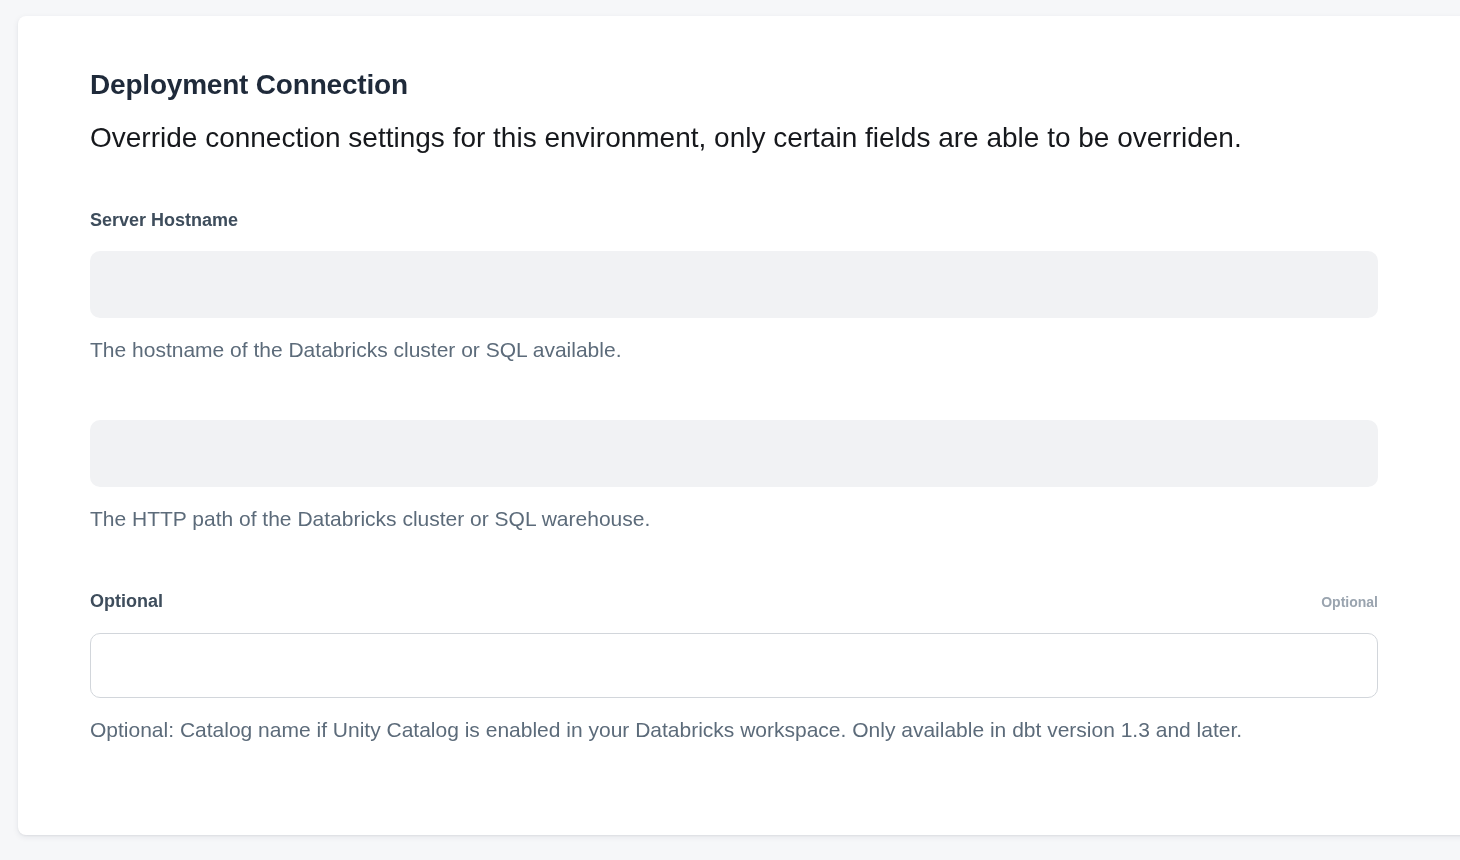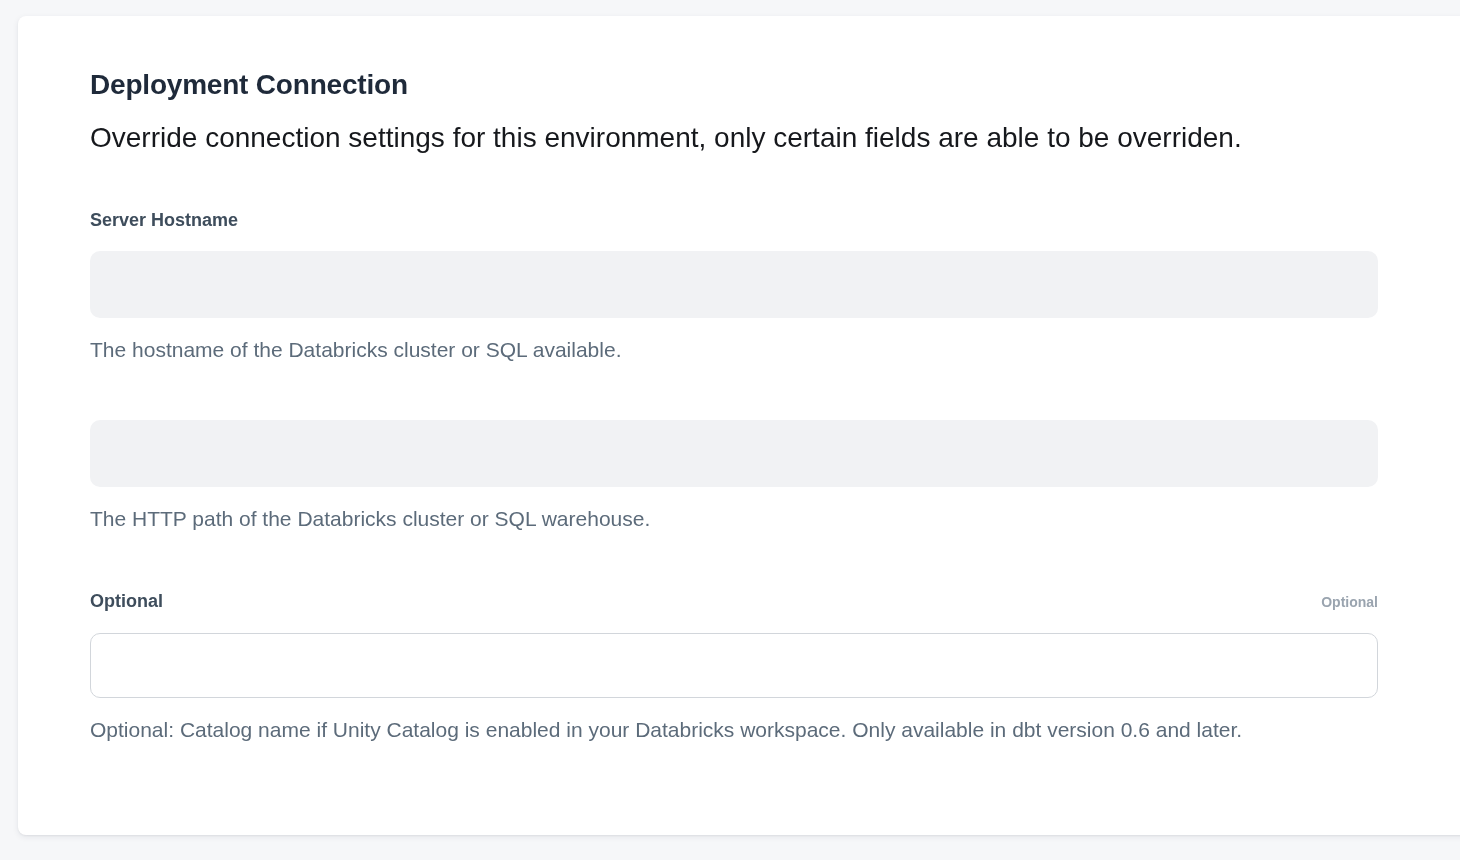--- a/index.html
+++ b/index.html
@@ -109,16 +109,16 @@
     <input class="text-input" type="text" disabled="" value="" style="">
     <div class="field-help">The HTTP path of the Databricks cluster or SQL warehouse.</div>
   </div>
 
   <div class="field">
     <div class="label-row">
       <span class="field-label">Optional</span>
       <span class="optional-badge">Optional</span>
     </div>
     <input class="text-input enabled" type="text" value="" style="">
-    <div class="field-help">Optional: Catalog name if Unity Catalog is enabled in your Databricks workspace. Only available in dbt version 0.6 and later.</div>
+    <div class="field-help">Optional: Catalog name if Unity Catalog is enabled in your Databricks workspace. Only available in dbt version 1.3 and later.</div>
   </div>
 
 </div>
 
 </body></html>

